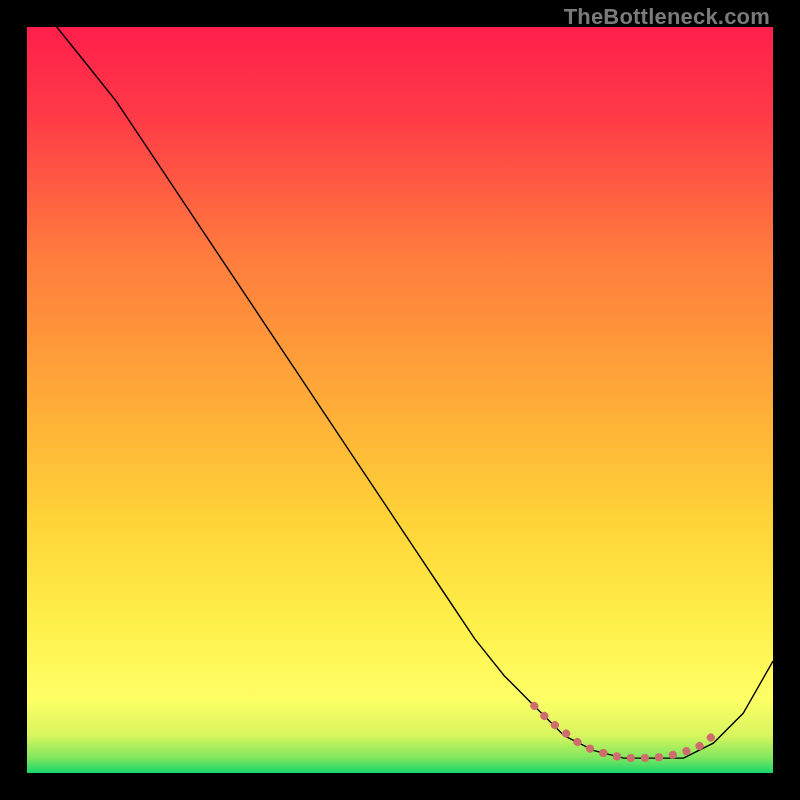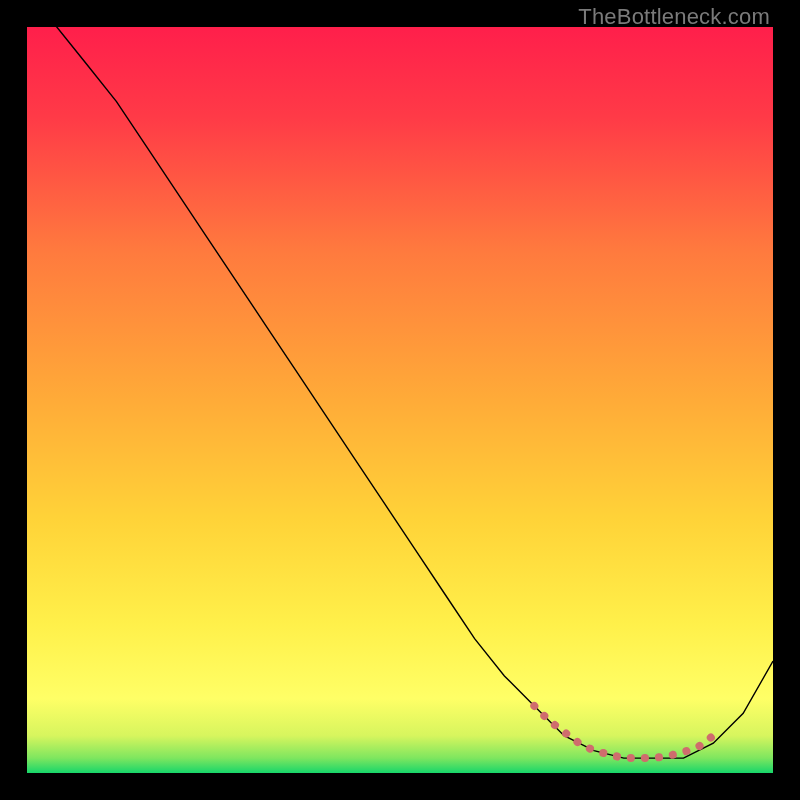--- a/index.html
+++ b/index.html
@@ -25,21 +25,21 @@
     top: 0;
     width: 746px;
     height: 746px;
   }
   .watermark {
     position: absolute;
     top: 4px;
     right: 30px;
     color: #7a7a7a;
     font-size: 22px;
-    font-weight: 400;
+    font-weight: 700;
     letter-spacing: 0.2px;
   }
 </style>
 </head>
 <body>
 
 <div class="frame">
   <svg class="plot" viewBox="0 0 746 746" preserveAspectRatio="none">
     <defs>
       <linearGradient id="bg" x1="0" y1="0" x2="0" y2="1">

